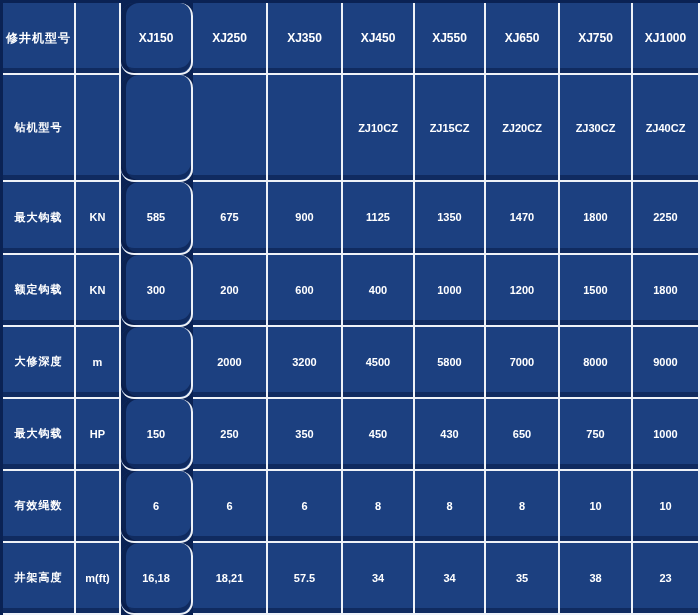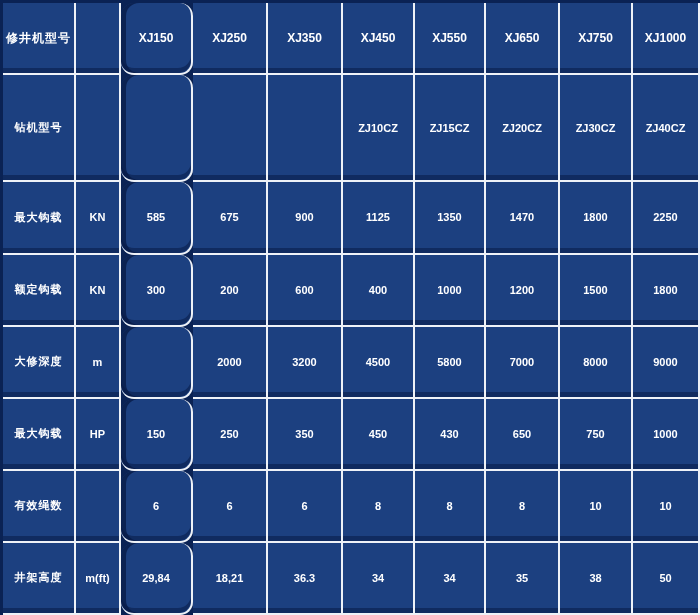--- a/index.html
+++ b/index.html
@@ -150,24 +150,24 @@
           <td>6</td>
           <td>8</td>
           <td>8</td>
           <td>8</td>
           <td>10</td>
           <td>10</td>
         </tr>
         <tr>
           <td class="row-label">井架高度</td>
           <td>m(ft)</td>
-          <td>29,84</td>
+          <td>16,18</td>
           <td>18,21</td>
-          <td>36.3</td>
+          <td>57.5</td>
           <td>34</td>
           <td>34</td>
           <td>35</td>
           <td>38</td>
-          <td>50</td>
+          <td>23</td>
         </tr>
       </tbody>
   </table>
 </div>
 
 </body></html>

